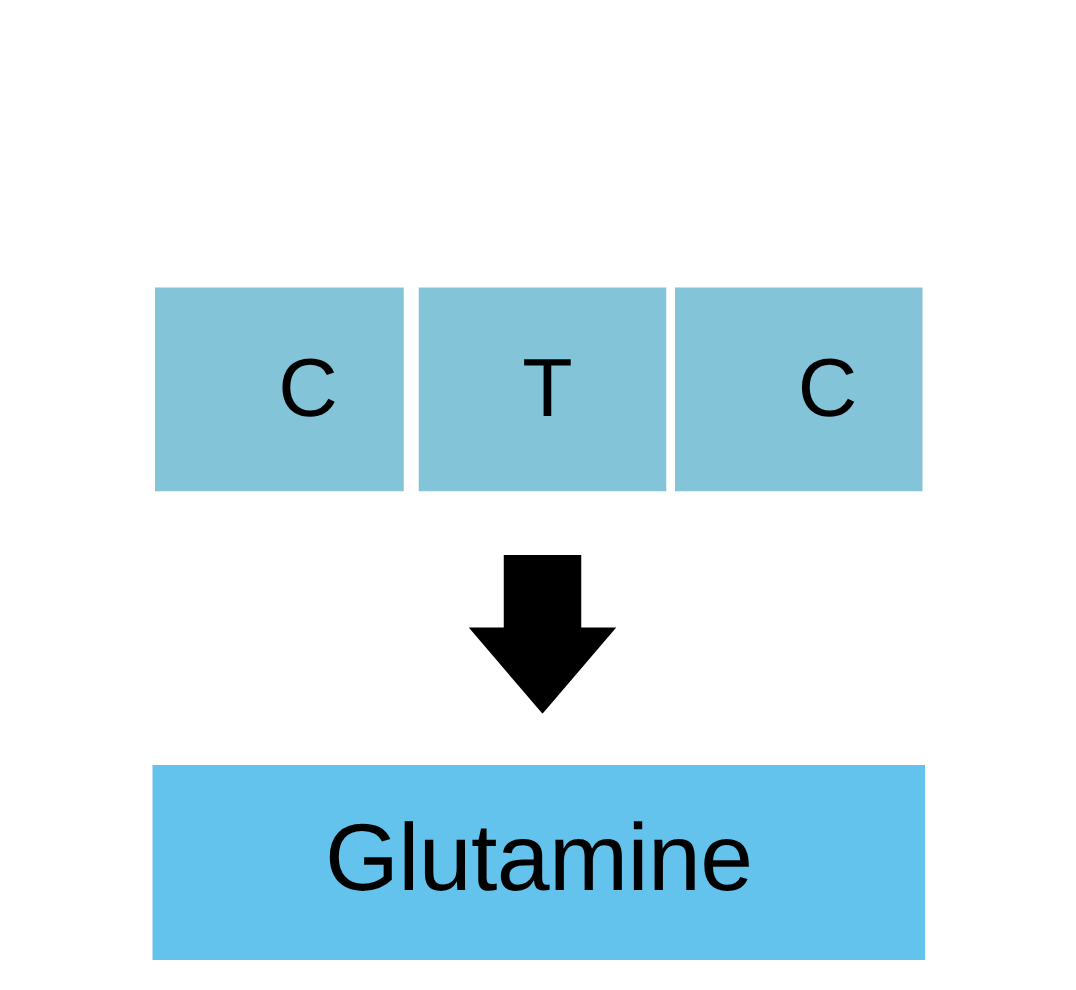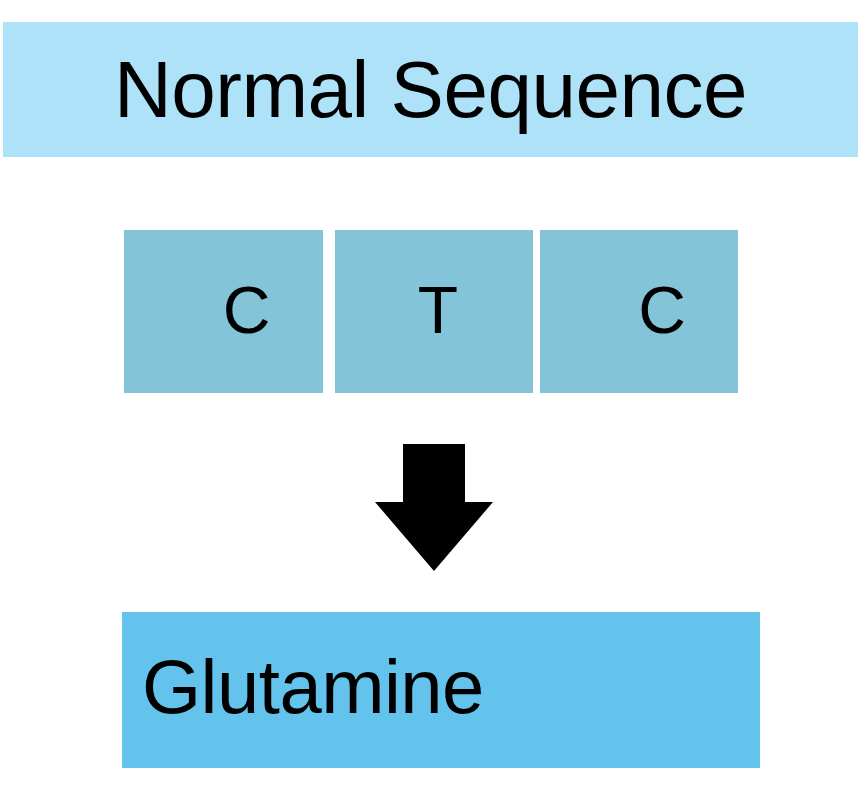--- a/index.html
+++ b/index.html
@@ -97,42 +97,39 @@
   
   .product-box {
     position: absolute;
     left: 122px;
     top: 612px;
     width: 618px;
     height: 156px;
     background: #63c3ec;
     display: flex;
     align-items: center;
-    padding-left: 20px;
+    justify-content: center;
   }
   .product-label {
     font-family: "Liberation Sans", sans-serif;
     font-size: 76px;
     font-weight: 400;
     color: #000000;
     line-height: 1;
     letter-spacing: -0.5px;
     white-space: nowrap;
     position: relative;
     top: -3px;
   }
 </style>
 </head>
 <body>
 
 <div id="diagram">
 
-  <div class="header-banner">
-    <span class="header-banner-label">Normal Sequence</span>
-  </div>
 
   <div class="codon-row">
 
     <div class="codon-box codon-box-0">
       <span class="codon-letter">C</span>
     </div>
 
     <div class="codon-box codon-box-1">
       <span class="codon-letter">T</span>
     </div>

